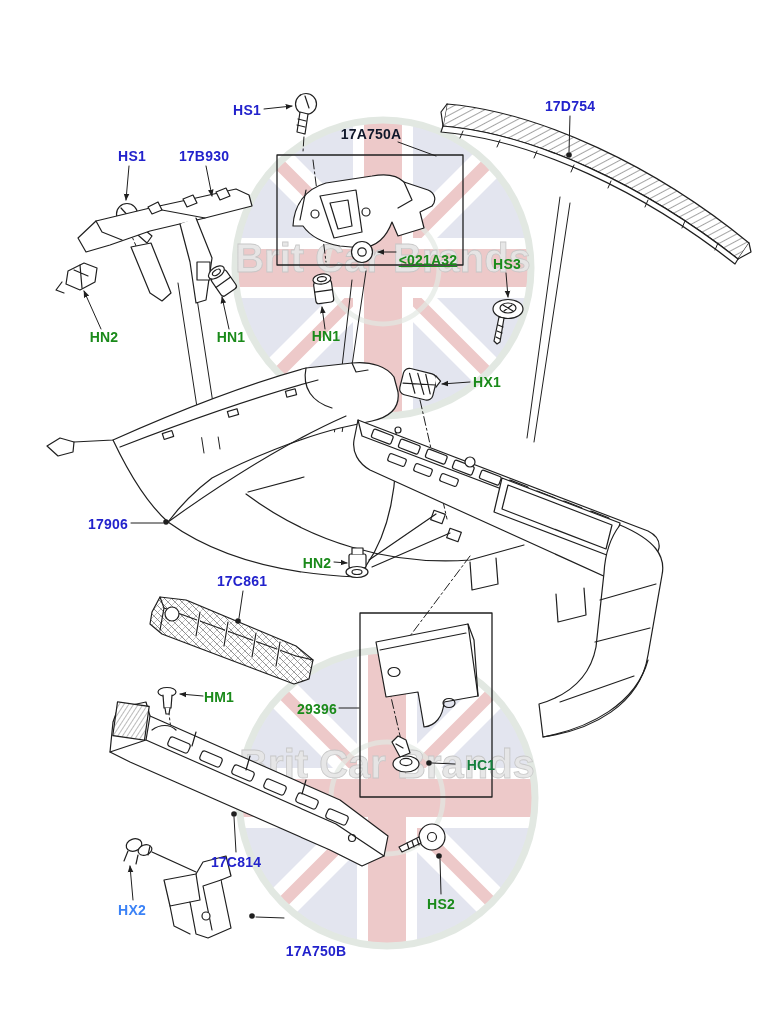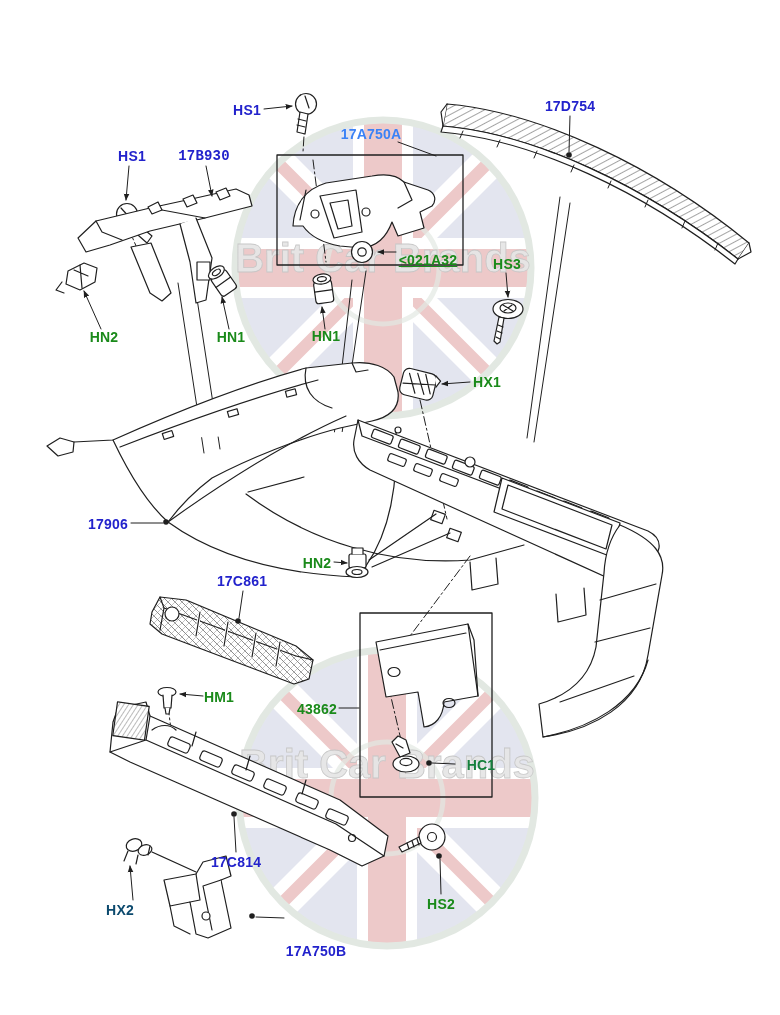--- a/index.html
+++ b/index.html
@@ -355,33 +355,33 @@
       <circle cx="238" cy="621" r="2.8"></circle>
       <circle cx="429" cy="763" r="2.8"></circle>
       <circle cx="234" cy="814" r="2.8"></circle>
       <circle cx="252" cy="916" r="2.8"></circle>
       <circle cx="439" cy="856" r="2.8"></circle>
     </g>
   </g>
 </svg>
 
   <div class="lbl" style="left: 247px; top: 110px; color: rgb(34, 34, 204);">HS1</div>
-  <div class="lbl" style="left: 371px; top: 134px; color: #3b82f6;">17A750A</div>
+  <div class="lbl" style="left: 371px; top: 134px; color: #0f172a;">17A750A</div>
   <div class="lbl" style="left: 132px; top: 156px; color: rgb(34, 34, 204);">HS1</div>
-  <div class="lbl" style="left: 204px; top: 156px; color: rgb(34, 34, 204); font-family: Liberation Mono, monospace;">17B930</div>
+  <div class="lbl" style="left: 204px; top: 156px; color: rgb(34, 34, 204);">17B930</div>
   <div class="lbl" style="left: 570px; top: 106px; color: rgb(34, 34, 204);">17D754</div>
   <div class="lbl" style="left: 428px; top: 260px; color: rgb(26, 138, 26); text-decoration: underline;">&lt;021A32</div>
   <div class="lbl" style="left: 507px; top: 264px; color: rgb(26, 138, 26);">HS3</div>
   <div class="lbl" style="left: 104px; top: 337px; color: rgb(26, 138, 26);">HN2</div>
   <div class="lbl" style="left: 231px; top: 337px; color: rgb(26, 138, 26);">HN1</div>
   <div class="lbl" style="left: 326px; top: 336px; color: rgb(26, 138, 26);">HN1</div>
   <div class="lbl" style="left: 487px; top: 382px; color: rgb(26, 138, 26); text-align: right;">HX1</div>
   <div class="lbl" style="left: 108px; top: 524px; color: rgb(34, 34, 204);">17906</div>
   <div class="lbl" style="left: 317px; top: 563px; color: rgb(26, 138, 26);">HN2</div>
   <div class="lbl" style="left: 242px; top: 581px; color: rgb(34, 34, 204);">17C861</div>
   <div class="lbl" style="left: 219px; top: 697px; color: rgb(26, 138, 26);">HM1</div>
-  <div class="lbl" style="left: 317px; top: 709px; color: rgb(26, 138, 26);">43862</div>
+  <div class="lbl" style="left: 317px; top: 709px; color: rgb(26, 138, 26);">29396</div>
   <div class="lbl" style="left: 481px; top: 765px; color: #15803d;">HC1</div>
   <div class="lbl" style="left: 236px; top: 862px; color: rgb(34, 34, 204);">17C814</div>
-  <div class="lbl" style="left: 120px; top: 910px; color: #0c4a6e;">HX2</div>
+  <div class="lbl" style="left: 132px; top: 910px; color: #3b82f6;">HX2</div>
   <div class="lbl" style="left: 316px; top: 919px; color: rgb(34, 34, 204); margin-top: 32px;">17A750B</div>
   <div class="lbl" style="left: 441px; top: 904px; color: rgb(26, 138, 26);">HS2</div>
 </div>
 
 </body></html>

